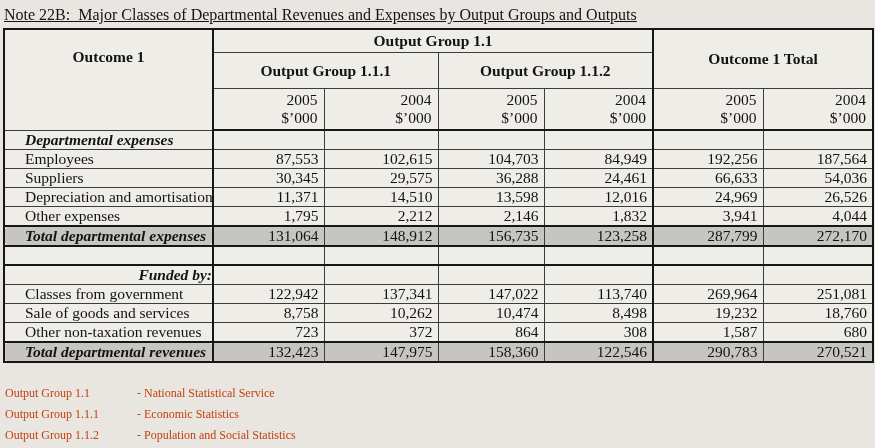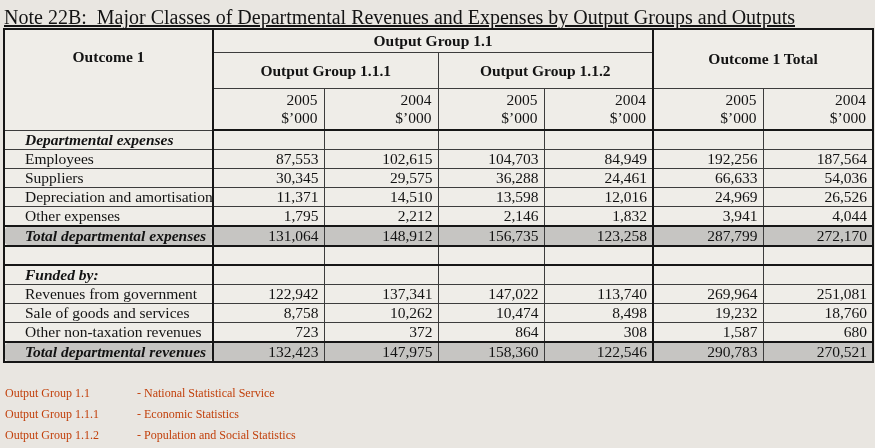--- a/index.html
+++ b/index.html
@@ -7,21 +7,21 @@
     width: 875px; height: 448px;
     background: #e9e6e1;
     font-family: "Liberation Serif", "DejaVu Serif", serif;
     color: #111;
     overflow: hidden;
     position: relative;
   }
   .title {
     position: absolute;
     left: 4px; top: 6px;
-    font-size: 20px;
+    font-size: 16px;
     white-space: pre;
     text-decoration: underline;
     color: #141414;
   }
   table.tbl {
     position: absolute;
     left: 3px; top: 28px;
     width: 869px;
     border-collapse: collapse;
     table-layout: fixed;
@@ -58,21 +58,21 @@
   tr.r { height: 19px; }
   td.lbl { padding-left: 20px; text-align: left; border-right: 2px solid #161616; }
   td.num { padding-right: 5px; text-align: right; }
   tr.sect td { font-weight: bold; font-style: italic; }
   tr.total td {
     background: #c6c5c2;
     border-top: 2px solid #161616;
     border-bottom: 2px solid #161616;
   }
   tr.total td.lbl { font-weight: bold; font-style: italic; border-radius: 7px; }
-  tr.thicktop td { border-top: 2px solid #161616; }
+  tr.thicktop td { border-top: 2px solid #161616; text-align: right; }
   .b { font-weight: bold; margin-top: 37px; }
   
   .notes {
     position: absolute;
     left: 5px; top: 383px;
     font-size: 12px;
     line-height: 21px;
     color: #c2410c;
   }
   .notes .nlabel { display: inline-block; width: 132px; }
@@ -195,21 +195,21 @@
   <tr class="r sect thicktop">
     <td class="lbl">Funded by:</td>
     <td class="num b"></td>
     <td class="num"></td>
     <td class="num b"></td>
     <td class="num"></td>
     <td class="num b grp"></td>
     <td class="num"></td>
   </tr>
   <tr class="r">
-    <td class="lbl">Revenues from government</td>
+    <td class="lbl">Classes from government</td>
     <td class="num b">122,942</td>
     <td class="num">137,341</td>
     <td class="num b">147,022</td>
     <td class="num">113,740</td>
     <td class="num b grp">269,964</td>
     <td class="num">251,081</td>
   </tr>
   <tr class="r">
     <td class="lbl">Sale of goods and services</td>
     <td class="num b">8,758</td>

